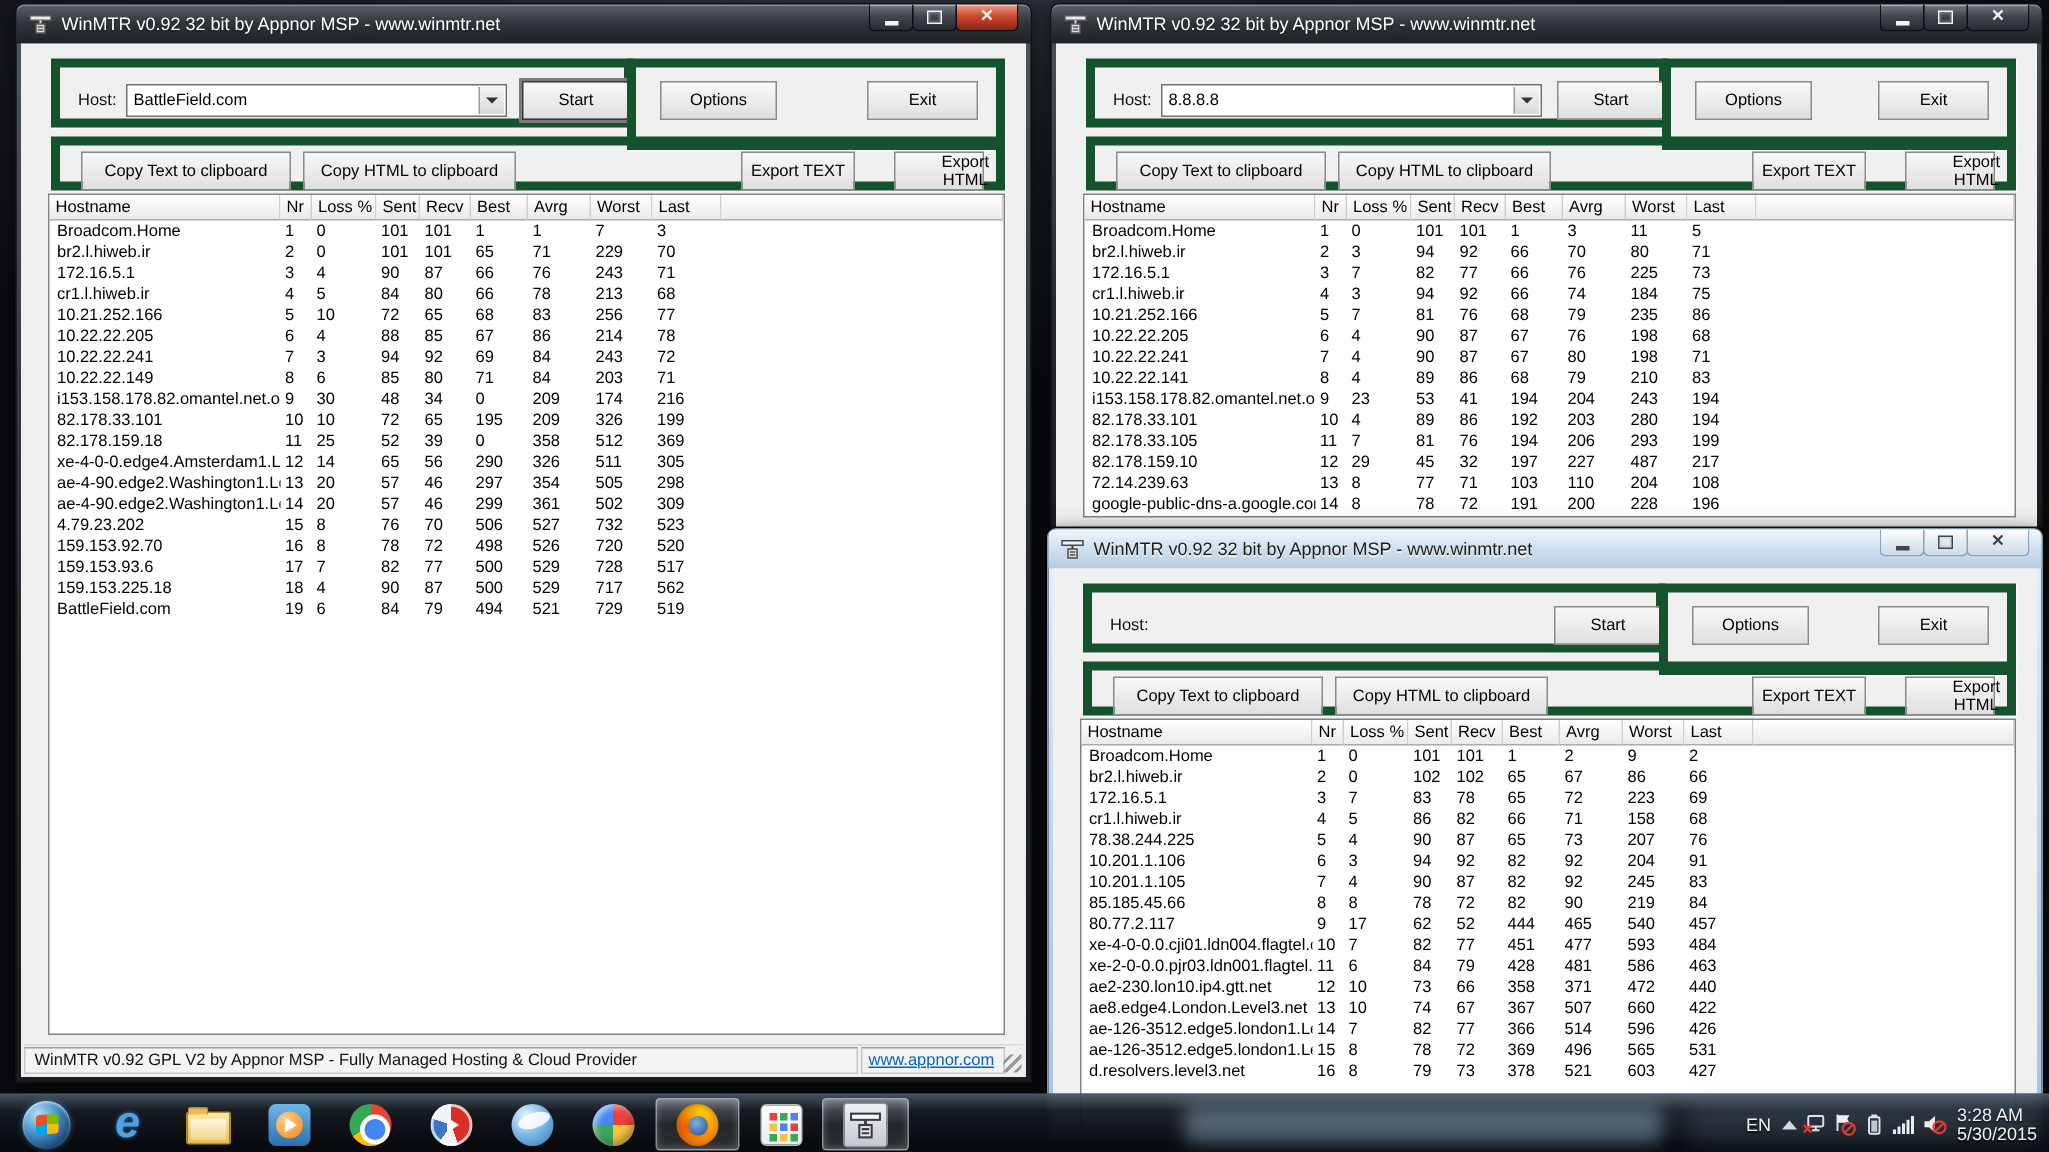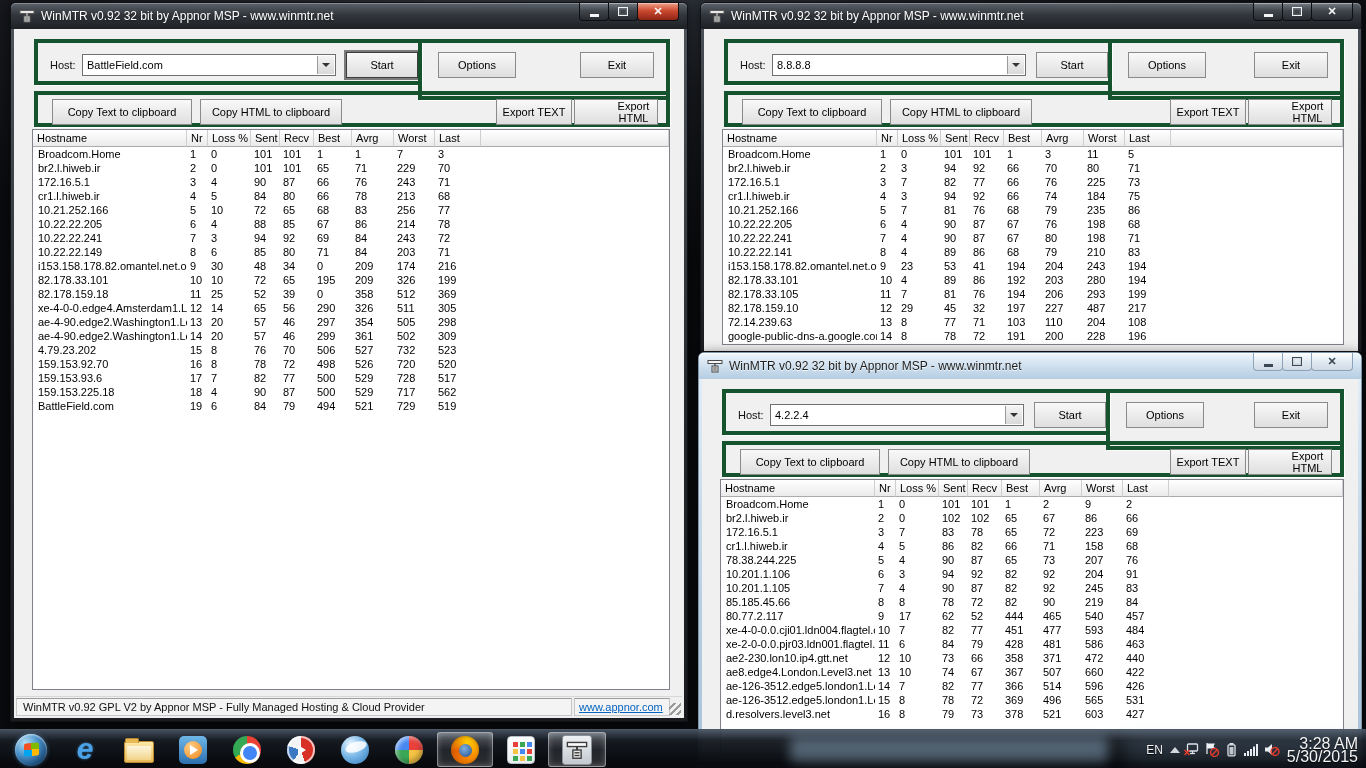--- a/index.html
+++ b/index.html
@@ -36,21 +36,21 @@
   .win-light .capbtn { background: linear-gradient(#ffffff, #e4ecf3 45%, #cfdbe6); border-color:#8ea3b7; color:#3c4754; box-shadow: inset 0 1px #fff; }
   .g-min { width:9px; height:3px; background:currentColor; margin-top:7px; }
   .g-max { width:10px; height:9px; border:1px solid currentColor; box-shadow: inset 0 0 0 1.5px rgba(255,255,255,.15); }
   .win-light .g-max { box-shadow: inset 0 0 0 1.5px rgba(0,0,0,.08); }
   .g-x { font-size:11px; font-weight:bold; line-height:1; }
 
   .client { position:absolute; left:3px; right:3px; top:26px; bottom:3px; background:#f0f0f0; }
   .w1 .client { bottom:0; }
   .w2 .client { bottom:0; }
 
-  .grp { position:absolute; border:4px solid #14532d; box-shadow: 1px 1px 0 rgba(255,255,255,.9); }
+  .grp { position:absolute; border:6px solid #14532d; box-shadow: 1px 1px 0 rgba(255,255,255,.9); }
   .grp-host { left:20px; top:10px; width:388px; height:46px; }
   .grp-opts { left:404px; top:10px; right:14px; height:61px; }
   .grp-copy { left:20px; top:62px; right:14px; height:36px; }
 
   .lbl { position:absolute; left:12px; top:16px; font-size:11px; color:#111; }
   .combo { position:absolute; left:44px; top:11px; width:254px; height:22px; background:#fff;
            border:1px solid #707070; }
   .combo-text { position:absolute; left:4px; top:4px; font-size:11px; color:#000; white-space:nowrap; }
   .combo-btn { position:absolute; right:1px; top:1px; bottom:1px; width:17px;
                background:linear-gradient(#f4f4f4,#d9d9d9); border-left:1px solid #9a9a9a;
@@ -60,21 +60,21 @@
   .btn { position:absolute; font-family:"Liberation Sans", sans-serif; font-size:11px; color:#000;
          background:linear-gradient(#f9f9f9,#e9e9e9 60%,#dfdfdf); border:1px solid #8a8a8a;
          display:flex; align-items:center; justify-content:center; height:26px; cursor:default; }
   .btn-start { left:308px; top:9px; width:72px; }
   .btn-start.focused { box-shadow:0 0 0 2px #7b7b7b; border-color:#3c3c3c; }
   .btn-options { left:16px; top:9px; width:78px; }
   .btn-exit { right:12px; top:9px; width:74px; }
   .btn-copytext { left:14px; top:4px; width:140px; }
   .btn-copyhtml { left:162px; top:4px; width:142px; }
   .btn-exptext { right:94px; top:4px; width:76px; }
-  .btn-exphtml { right:8px; top:4px; width:84px;padding-left:35px; }
+  .btn-exphtml { right:8px; top:4px; width:60px;padding-left:35px; }
 
   
   .lv { position:absolute; left:18px; right:14px; top:100px; bottom:6px; background:#fff;
         border:1px solid #7f8389; overflow:hidden; font-size:11px; }
   .w0 .lv { bottom:28px; }
   .lv-head, .lv-row { display:grid; grid-template-columns:154px 21px 43px 29px 34px 38px 42px 41px 46px minmax(0,1fr); }
   .hcell { height:17px; line-height:16px; padding:0 4px; background:linear-gradient(#ffffff,#f1f1f1 70%,#eaeaea);
            border-right:1px solid #cfcfcf; border-bottom:1px solid #ababab; color:#000; white-space:nowrap; overflow:hidden; }
   .lv-row { height:14px; }
   .cell { line-height:14px; padding:0 3px; white-space:nowrap; overflow:hidden; color:#000; }
@@ -126,21 +126,21 @@
   .ic-ff { border-radius:50%; background: conic-gradient(from 120deg, #ff9500, #e66000 40%, #ffcb00 70%, #ff9500); position:relative; box-shadow: inset 0 0 4px rgba(120,60,0,.6); }
   .ic-ff::after { content:""; position:absolute; left:8px; top:8px; width:13px; height:13px; border-radius:50%; background: radial-gradient(circle at 40% 35%, #7fb0e0, #1f4e8c); }
   .ic-grid { width:28px; height:28px; border-radius:4px; background:linear-gradient(#ffffff,#e9edf0); border:1px solid #b8bfc6; position:relative; }
   .ic-grid .sq { position:absolute; width:5px; height:5px; }
   .ic-winmtr { width:30px; height:30px; border-radius:3px; background:linear-gradient(#eef1f4,#c3c9cf); border:1px solid #8a9097; display:flex; align-items:center; justify-content:center; }
 
   .tray { position:absolute; right:0; top:0; height:39px; display:flex; align-items:center; gap:3px; padding-right:8px; }
   .tray-lang { color:#f2f4f6; font-size:12px; text-shadow:0 1px 1px #000; padding:0 4px; }
   .tray-chevron { width:0; height:0; border-left:5px solid transparent; border-right:5px solid transparent; border-bottom:6px solid #e6ebef; opacity:.9; }
   .tray-ic { width:17px; height:17px; }
-  .tray-clock { color:#f2f4f6; font-size:16px; line-height:13px; text-align:right; text-shadow:0 1px 1px #000; padding-left:4px; }
+  .tray-clock { color:#f2f4f6; font-size:12px; line-height:13px; text-align:left; text-shadow:0 1px 1px #000; padding-left:4px; }
 </style>
 </head>
 <body>
 
 <div class="desktop">
 
   <div class="win win-dark w0">
     <div class="titlebar">
       <span class="app-ico">
         <svg viewBox="0 0 16 16" width="16" height="16">
@@ -656,26 +656,20 @@
             <span class="g-max"></span>
           </span>
         <span class="capbtn close">
             <span class="g-x">✕</span>
           </span>
       </span>
     </div>
     <div class="client">
       <div class="grp grp-host">
         <span class="lbl">Host:</span>
-        <div class="combo">
-          <span class="combo-text">4.2.2.4</span>
-          <span class="combo-btn">
-              <span class="combo-arrow"></span>
-            </span>
-        </div>
         <button class="btn btn-start">Start</button>
       </div>
       <div class="grp grp-opts">
         <button class="btn btn-options">Options</button>
         <button class="btn btn-exit">Exit</button>
       </div>
       <div class="grp grp-copy">
         <button class="btn btn-copytext">Copy Text to clipboard</button>
         <button class="btn btn-copyhtml">Copy HTML to clipboard</button>
         <button class="btn btn-exptext">Export TEXT</button>

